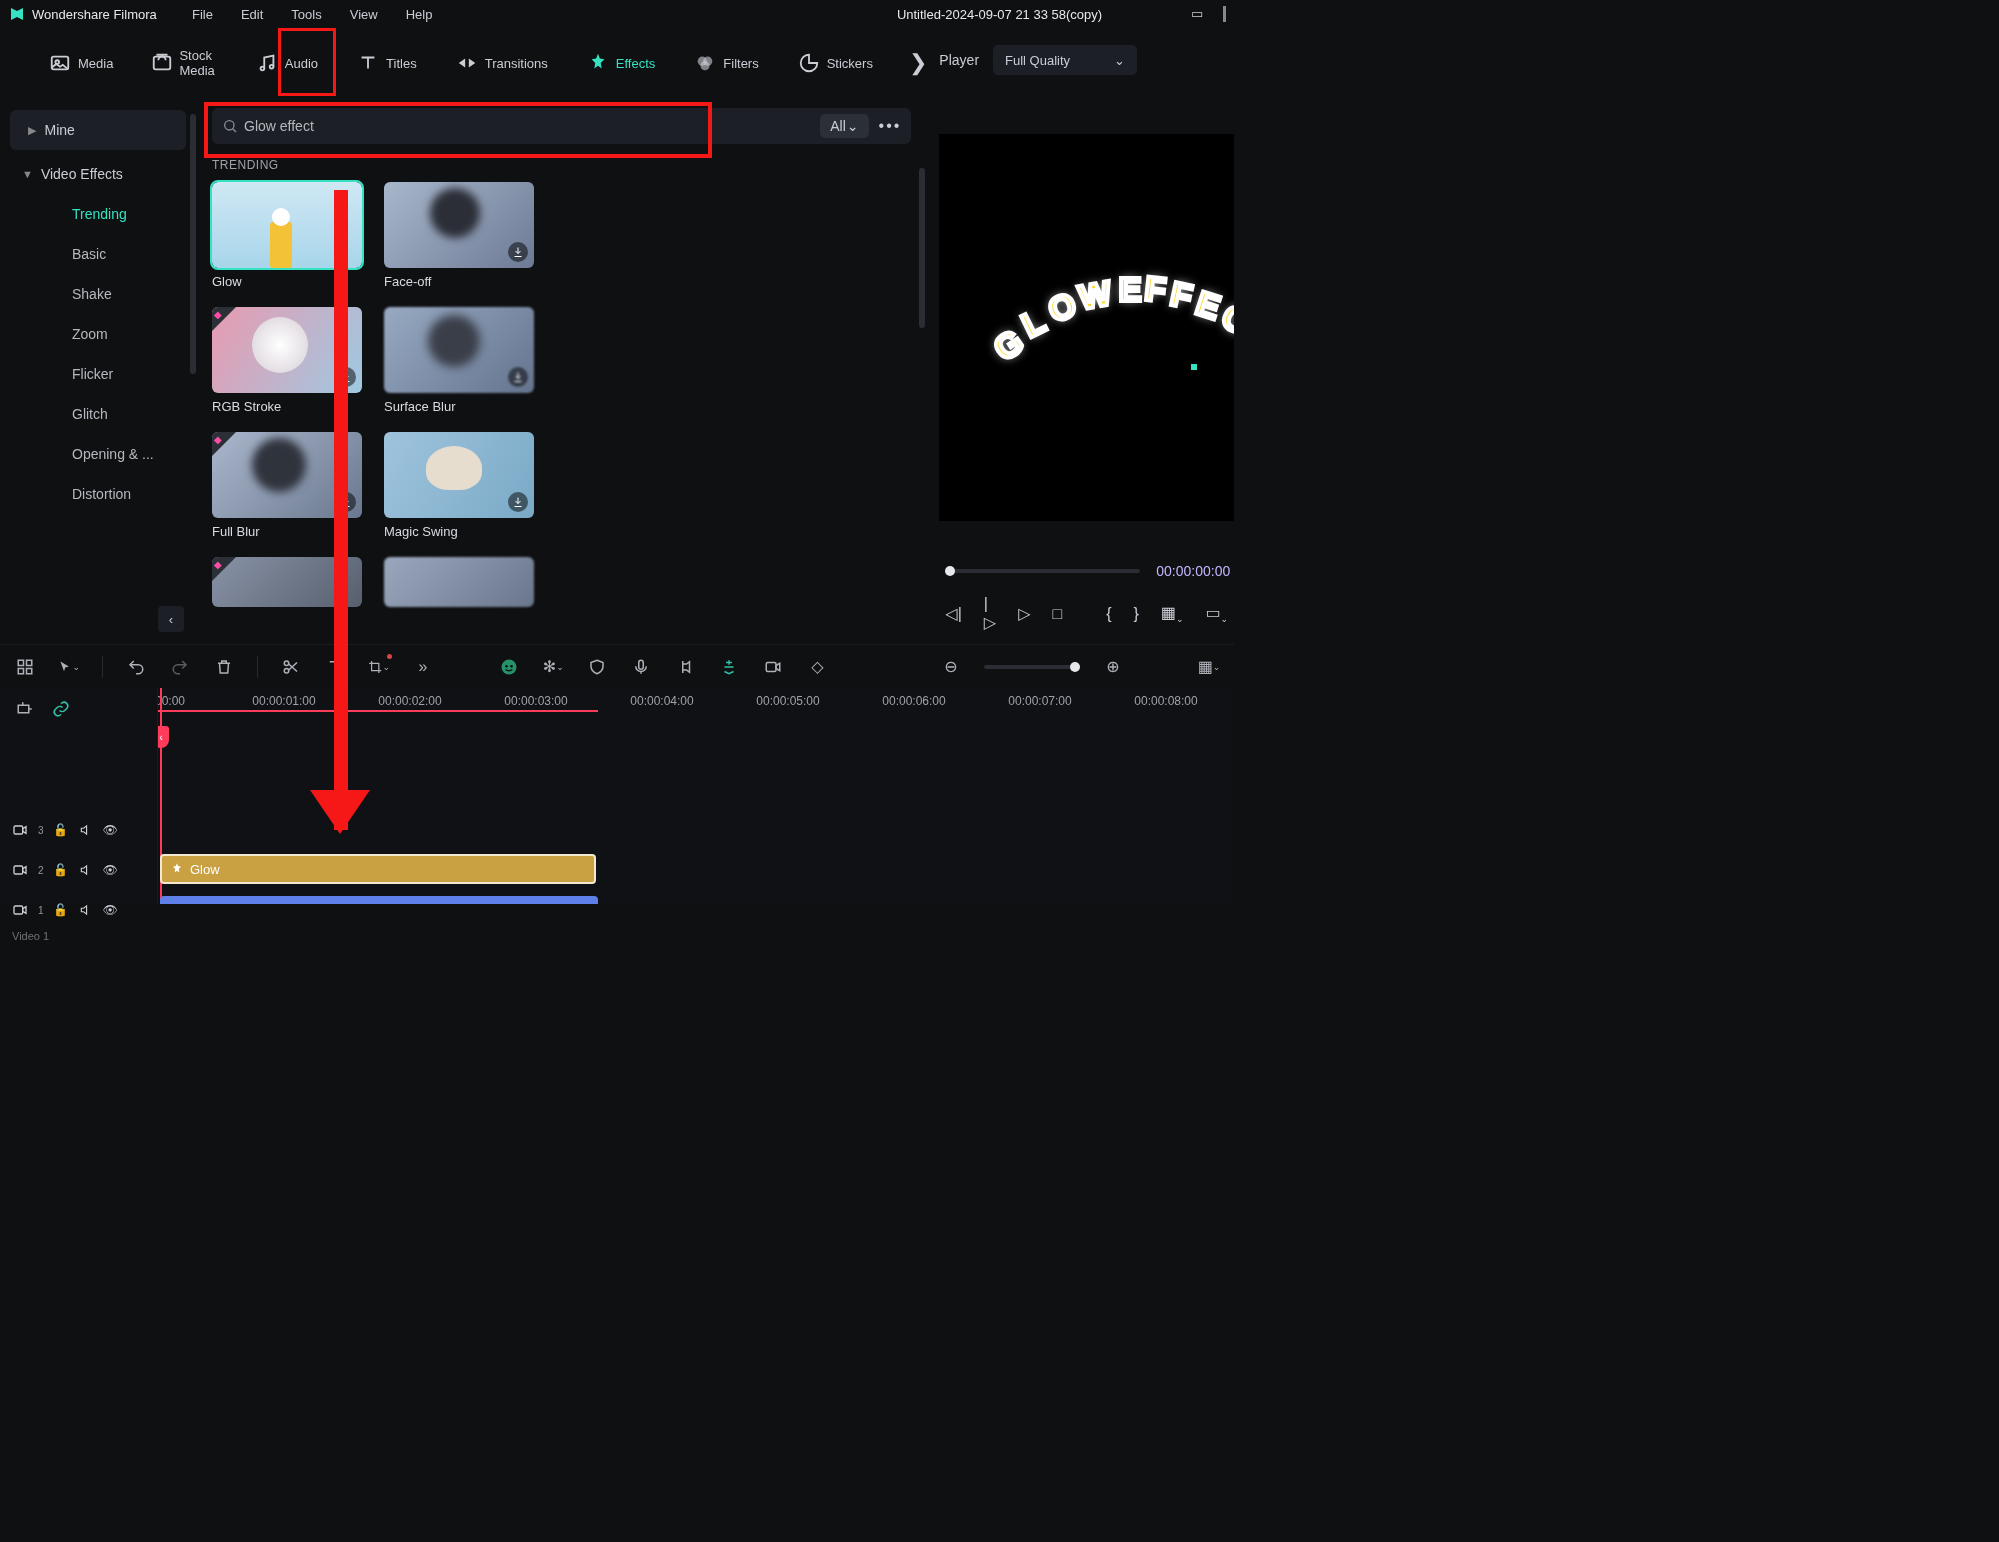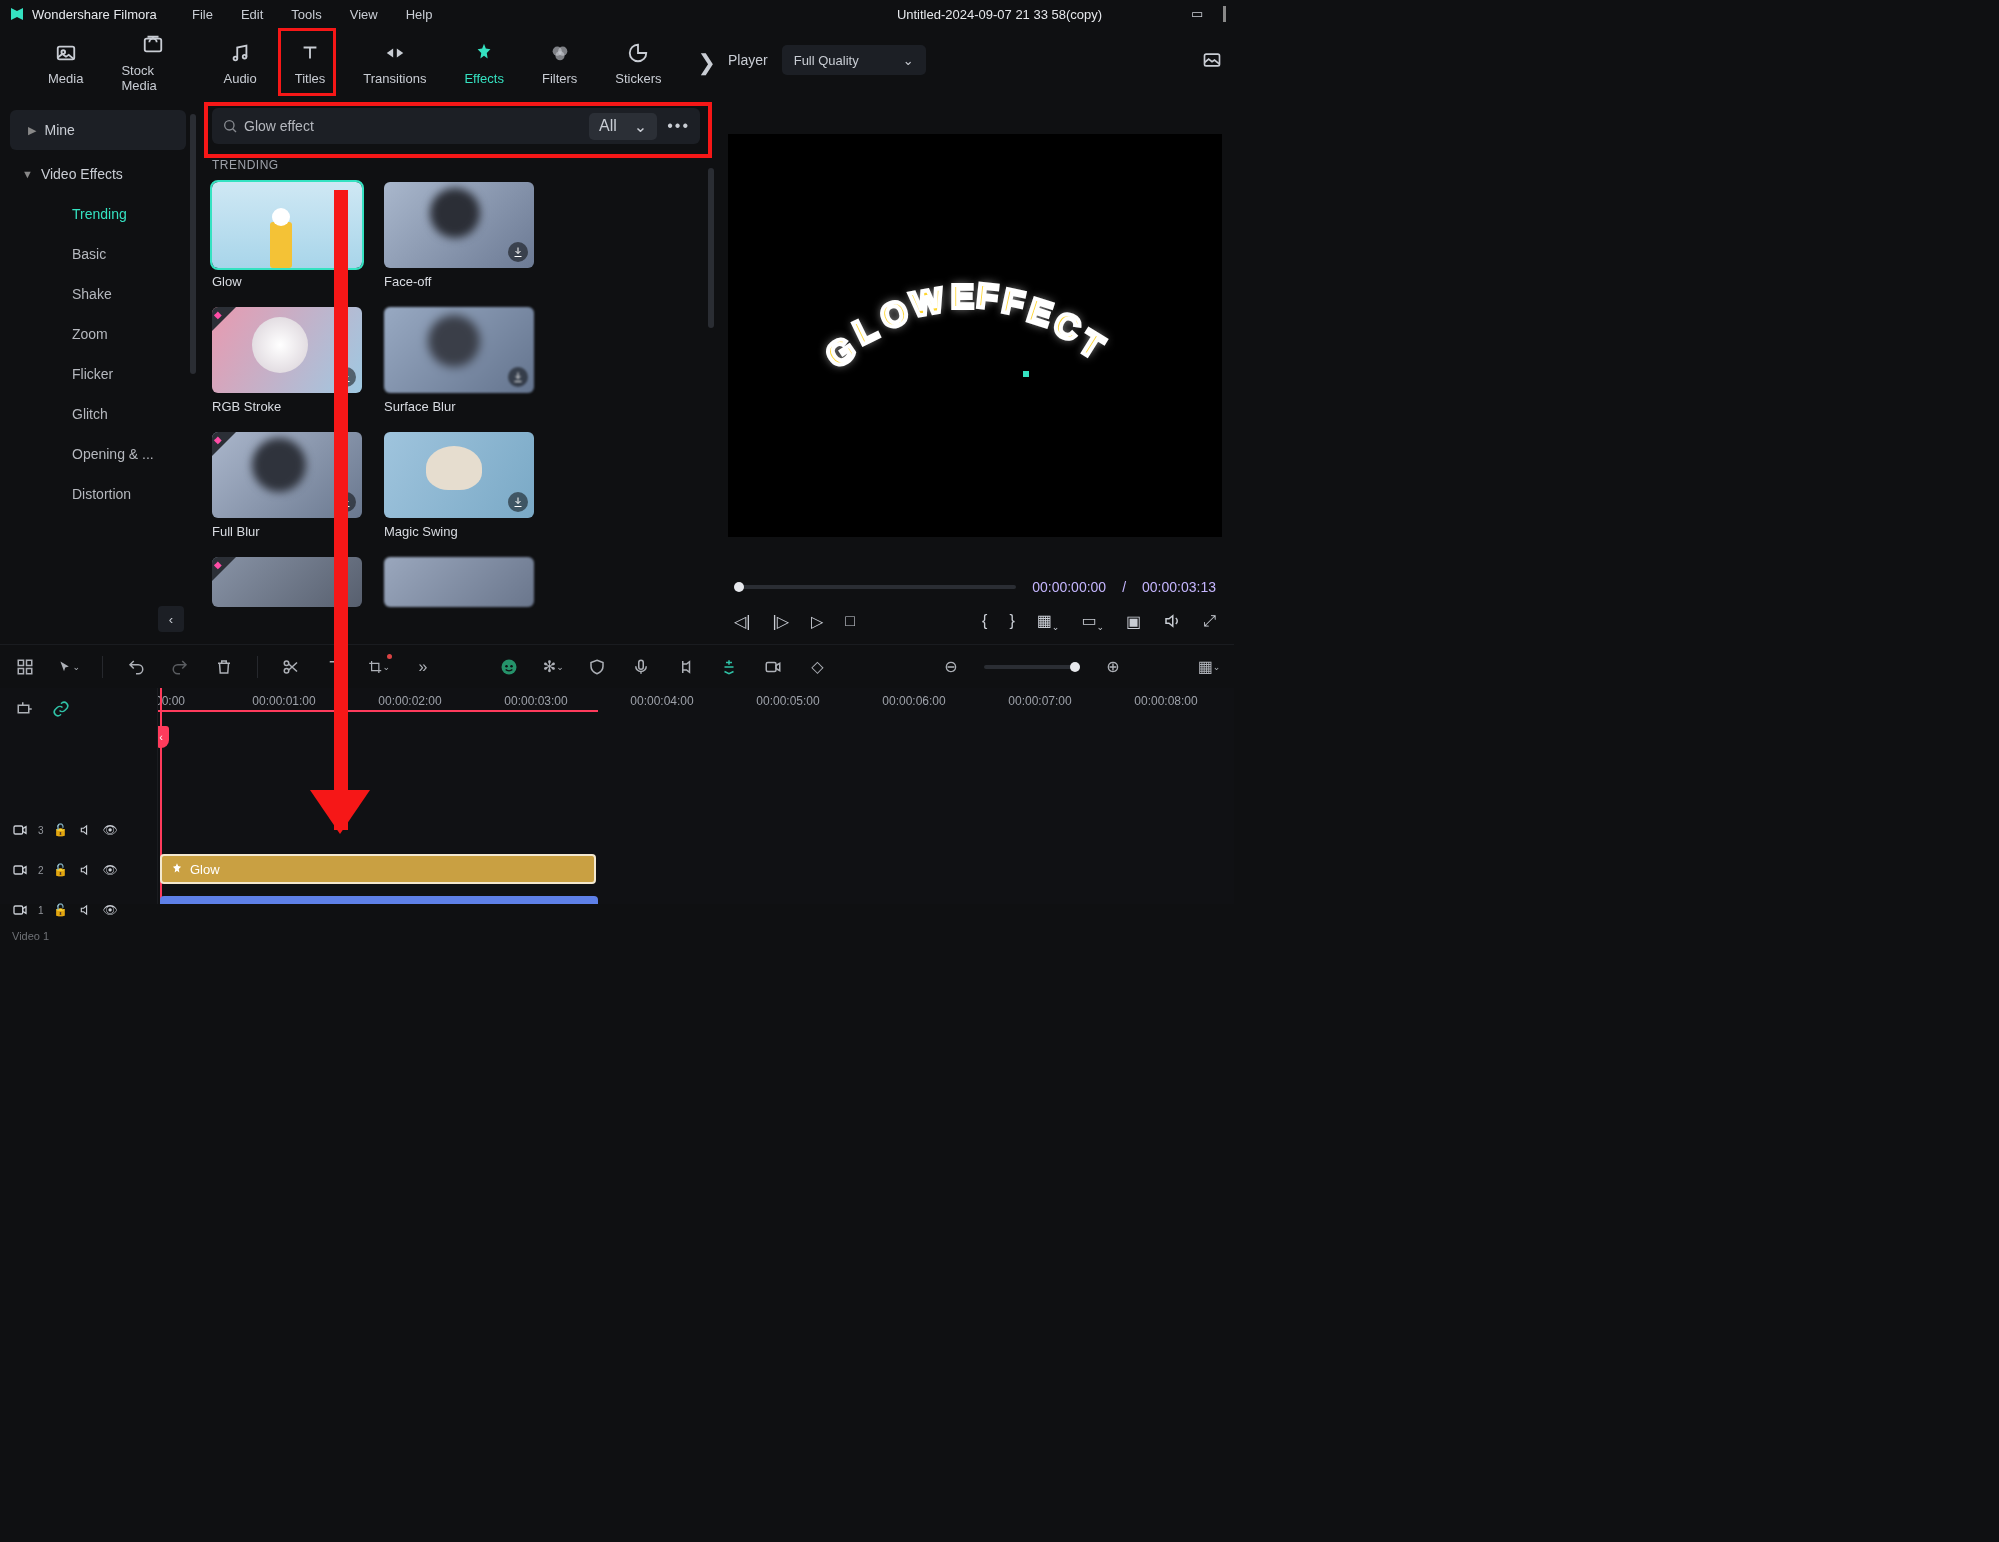--- a/index.html
+++ b/index.html
@@ -9,21 +9,21 @@
 .app-name { color: #e6e8ec; flex: 0 0 160px; }
 .menus { display: flex; gap: 28px; }
 .menus span { cursor: pointer; }
 .doc-title { position: absolute; left: 50%; transform: translateX(-50%); color: #e6e8ec; }
 .win-ctrl { margin-left: auto; display: flex; gap: 18px; }
 .win-ctrl span { width: 14px; height: 14px; border: 1px solid #888; }
 
 .top-row { display: flex; }
 .tabs-panel { flex: 0 0 716px; }
 .tab-strip { height: 70px; display: flex; align-items: center; padding-left: 42px; gap: 26px; position: relative; }
-.tab { display: flex; flex-direction: column; align-items: center; gap: 6px; font-size: 13px; color: #c9cdd4; cursor: pointer; padding: 4px 6px; }
+.tab { display: flex; flex-direction: row; align-items: center; gap: 6px; font-size: 13px; color: #c9cdd4; cursor: pointer; padding: 4px 6px; }
 .tab.active { color: #35e2c1; }
 .tab .ic { width: 24px; height: 24px; display: flex; align-items: center; justify-content: center; }
 .tab-more { font-size: 22px; margin-left: 4px; cursor: pointer; }
 .hl-titles { position: absolute; left: 278px; top: 0; width: 58px; height: 68px; border: 3px solid #f61717; pointer-events: none; }
 .hl-search { position: absolute; left: 204px; top: 102px; width: 508px; height: 56px; border: 4px solid #f61717; pointer-events: none; z-index: 5; }
 
 .library { display: flex; height: 546px; }
 .side-col { flex: 0 0 196px; padding: 8px 4px; position: relative; }
 .side-item { height: 40px; display: flex; align-items: center; gap: 8px; padding-left: 18px; font-size: 14px; cursor: pointer; border-radius: 6px; }
 .side-item.top { background: #1c1f25; margin: 4px 6px; }
@@ -32,21 +32,21 @@
 .sub-list { padding-left: 40px; position: relative; }
 .sub-list .sub { height: 40px; display: flex; align-items: center; font-size: 14px; cursor: pointer; color: #b5b8be; padding-left: 28px; }
 .sub.active { color: #35e2c1; }
 .side-scroll { position: absolute; right: 0; top: 16px; width: 6px; height: 260px; background: #2a2d33; border-radius: 3px; }
 .side-collapse { position: absolute; bottom: 12px; right: 12px; width: 26px; height: 26px; background: #1c1f25; border-radius: 4px; display: flex; align-items: center; justify-content: center; font-size: 13px; cursor: pointer; }
 
 .lib-main { flex: 1; padding: 10px 16px; position: relative; overflow: hidden; }
 .search-row { height: 36px; background: #1c1f25; border-radius: 6px; display: flex; align-items: center; padding: 0 10px; margin-bottom: 14px; }
 .search-row svg { opacity: .7; }
 .search-row input { flex: 1; background: none; border: none; outline: none; color: #b5b8be; font-size: 14px; margin-left: 6px; }
-.pill { background: #2b2f36; padding: 4px 10px; border-radius: 5px; font-size: 16px; display: flex; align-items: center; gap: 17px; cursor: pointer; }
+.pill { background: #2b2f36; padding: 4px 10px; border-radius: 5px; font-size: 14px; display: flex; align-items: center; gap: 1px; cursor: pointer; }
 .dots { margin-left: 10px; letter-spacing: 2px; cursor: pointer; }
 .sect-title { font-size: 12px; letter-spacing: .5px; color: #9ea2aa; margin: 6px 0 10px; }
 .grid { display: grid; grid-template-columns: 150px 150px; gap: 18px 22px; }
 .card { width: 150px; }
 .thumb { width: 150px; height: 86px; border-radius: 6px; position: relative; overflow: hidden; background: #3a3d44; }
 .thumb.sel { outline: 2px solid #35e2c1; }
 .dl { position: absolute; right: 6px; bottom: 6px; width: 20px; height: 20px; border-radius: 50%; background: rgba(0,0,0,.5); display: flex; align-items: center; justify-content: center; }
 .gem { position: absolute; left: 0; top: 0; width: 0; height: 0; border-top: 24px solid #2b2f36; border-right: 24px solid transparent; }
 .gem::after { content: "◆"; position: absolute; top: -22px; left: 2px; color: #ff4da6; font-size: 10px; }
 .cap { font-size: 13px; margin-top: 6px; color: #d8dbe1; }

